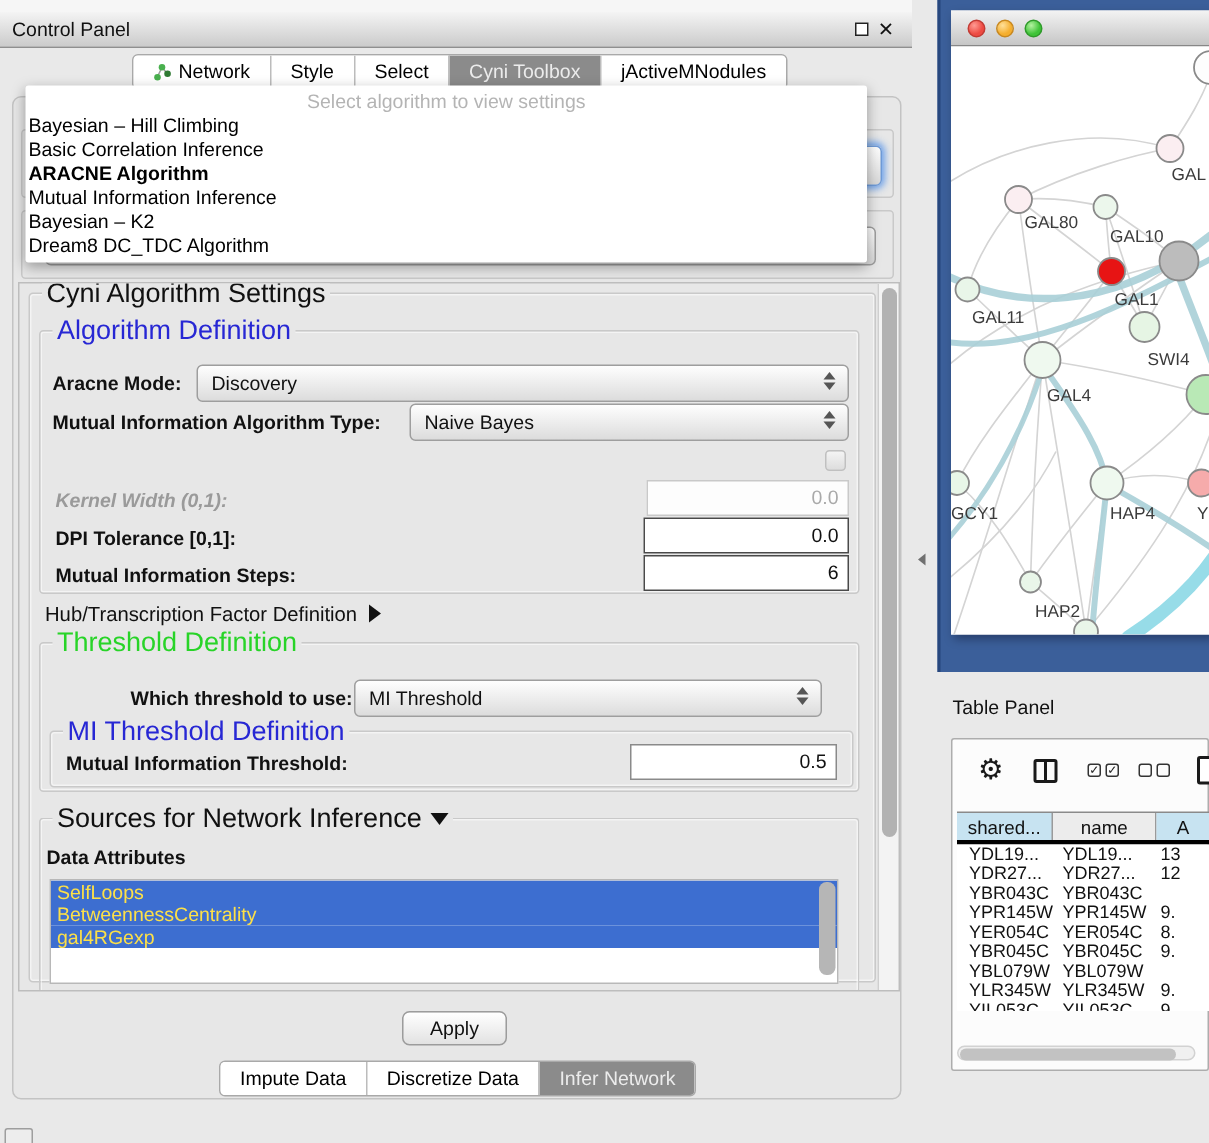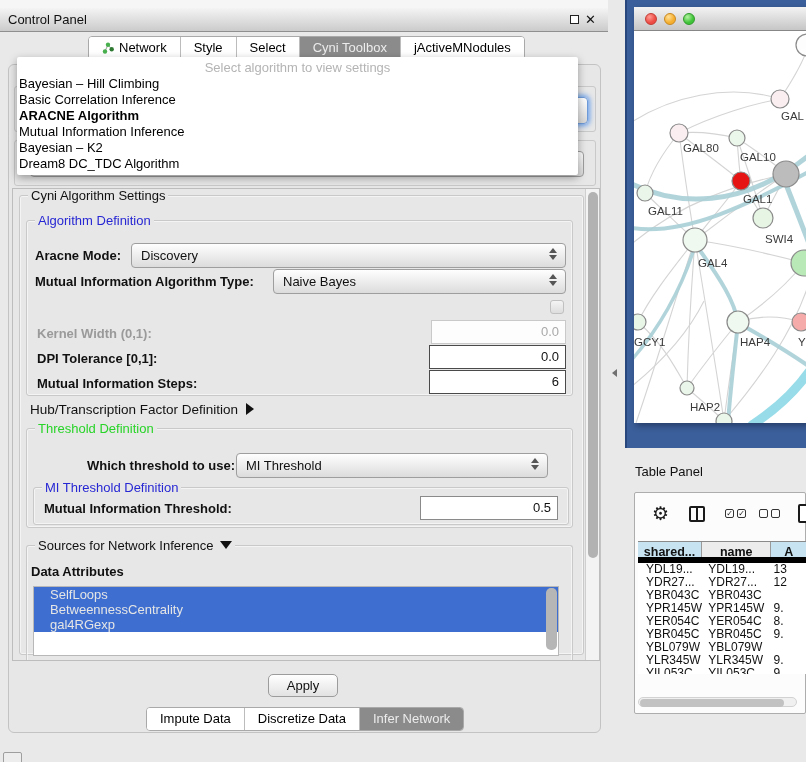--- a/index.html
+++ b/index.html
@@ -41,43 +41,43 @@
   .dd-placeholder { text-align:center; color:#b4b4b4; height:16px; line-height:15px; font-size:13px; }
   .dd-item { height:16px; line-height:16px; padding-left:2px; font-size:13px; color:#000; white-space:nowrap; }
   .dd-item.bold { font-weight:bold; }
 
   
   .settings-scroll { position:absolute; left:12px; top:188px; width:588px; height:473px;
                      background:#e7e7e7; border:1px solid #bdbdbd; overflow:hidden; }
   .grp { position:absolute; border:1px solid #c9c9c9; border-radius:3px;
          box-shadow:inset 0 0 0 1px rgba(255,255,255,.55); }
   .grp-title { position:absolute; top:-8px; left:8px; background:#e7e7e7; padding:0 3px;
-               font-size:13px; line-height:15px; white-space:nowrap; }
+               font-size:18px; line-height:15px; white-space:nowrap; }
   .t-blue { color:#2727d4; } .t-green { color:#28d428; }
   .lbl { position:absolute; font-weight:bold; font-size:13px; white-space:nowrap; }
   .lbl.dis { color:#9a9a9a; }
   .combo { position:absolute; height:25px; border:1px solid #9e9e9e; border-radius:4px;
            background:linear-gradient(#fefefe,#dcdcdc); line-height:23px; padding-left:9px; font-size:13px; }
   .combo .arrows { position:absolute; right:7px; top:4px; width:9px; }
   .arrows i { display:block; width:0; height:0; border-left:4px solid transparent; border-right:4px solid transparent; }
   .arrows i.up { border-bottom:5px solid #555; margin-bottom:2px; }
   .arrows i.dn { border-top:5px solid #555; }
   .tfield { position:absolute; height:24px; background:#fff; border:1px solid #c9c9c9;
             text-align:right; padding-right:6px; line-height:22px; font-size:13px; }
   .tfield.dark { border:1px solid #4a4a4a; }
   .tfield.dis { color:#a9a9a9; background:#fdfdfd; }
   .cb { position:absolute; width:14px; height:14px; border:1px solid #c0c0c0; border-radius:3px;
         background:linear-gradient(#f4f4f4,#dddddd); }
   .tri-right { display:inline-block; width:0; height:0; border-top:6px solid transparent;
                border-bottom:6px solid transparent; border-left:8px solid #111; margin-left:8px; vertical-align:-1px; }
   .tri-down { display:inline-block; width:0; height:0; border-left:6px solid transparent;
               border-right:6px solid transparent; border-top:8px solid #111; margin-left:6px; vertical-align:1px; }
   .src-list { position:absolute; background:#fff; border:1px solid #b8b8b8; overflow:hidden; }
-  .src-item { height:15px; line-height:15px; padding-left:16px; font-size:13px;
-              background:#3d6ed0; color:#e5e5e5; white-space:nowrap; }
+  .src-item { height:15px; line-height:15px; padding-left:4px; font-size:13px;
+              background:#3d6ed0; color:#fde047; white-space:nowrap; }
   .list-sb { position:absolute; right:1px; top:1px; width:11px; height:62px;
              background:#b6b6b6; border-radius:5px; }
   .vscroll { position:absolute; right:0; top:0; width:14px; height:100%; background:#f3f3f3; border-left:1px solid #cfcfcf; }
   .vscroll .thumb { position:absolute; left:2px; top:3px; width:10px; height:366px; background:#b2b2b2; border-radius:5px; }
 
   .apply-btn { position:absolute; left:268px; top:674px; width:70px; height:23px; border:1px solid #9c9c9c;
                border-radius:5px; background:linear-gradient(#ffffff,#e2e2e2); text-align:center;
                line-height:21px; font-size:13px; }
   .mini-square { position:absolute; left:3px; top:752px; width:19px; height:14px; border:1px solid #9e9e9e;
                  background:#ededed; border-radius:2px; }
@@ -103,21 +103,21 @@
             border:1px solid #adadad; border-radius:2px; }
   .tp-toolbar { position:absolute; left:0; top:6px; width:100%; height:30px; display:flex; align-items:center; }
   .gear { position:absolute; left:17px; top:1px; font-size:19px; color:#1a1a1a; line-height:28px; }
   .ic-cols { position:absolute; left:54px; top:7px; width:16px; height:16px; border:2px solid #1a1a1a; border-radius:2px; }
   .ic-cols i { position:absolute; left:5px; top:0; width:2px; height:12px; background:#1a1a1a; }
   .cb-pair { position:absolute; top:10px; display:flex; gap:3px; }
   .cb-sm { width:9px; height:9px; border:1.5px solid #333; border-radius:2px; font-size:8px; line-height:8px;
            text-align:center; color:#222; font-weight:bold; }
   .ic-doc { position:absolute; left:163px; top:5px; width:15px; height:19px; border:2px solid #1a1a1a; border-radius:2px; background:#fff; }
   .tp-header { position:absolute; left:3px; top:48px; width:169px; height:22px; display:flex;
-               border-top:1px solid #8a8a8a; border-bottom:6px solid #000000; font-size:12.5px;font-weight:bold; }
+               border-top:1px solid #8a8a8a; border-bottom:3px solid #000000; font-size:12.5px; }
   .th { border-right:1px solid #9a9a9a; background:#ececec; text-align:center; line-height:20px;
         overflow:hidden; white-space:nowrap; }
   .th.hl { background:#c7e3f1; }
   .th:nth-child(1){ width:72px; } .th:nth-child(2){ width:78px; } .th:nth-child(3){ width:40px; }
   .tp-rows { position:absolute; left:3px; top:70px; width:169px; height:111px; overflow:hidden;
              font-size:12px; background:#fff; }
   .tr { display:flex; height:13px; line-height:13px; white-space:nowrap; }
   .td { overflow:hidden; }
   .td:nth-child(1){ width:72px; padding-left:8px; } .td:nth-child(2){ width:78px; padding-left:6px; }
   .td:nth-child(3){ width:40px; padding-left:2px; }
@@ -205,21 +205,21 @@
         <div class="combo" style="left:246px; right:6px; top:48px;">
           <span>Naive Bayes</span>
           <span class="arrows">
               <i class="up"></i>
               <i class="dn"></i>
             </span>
         </div>
 
         <span class="cb" style="right:8px; top:79px;"></span>
 
-        <span class="lbl dis" style="left:10px; top:105px;">Kernel Width (0,1):</span>
+        <span class="lbl dis" style="left:10px; top:105px;font-style:italic;">Kernel Width (0,1):</span>
         <div class="tfield dis" style="left:404px; right:6px; top:99px;">0.0</div>
 
         <span class="lbl" style="left:10px; top:130px;">DPI Tolerance [0,1]:</span>
         <div class="tfield dark" style="left:402px; right:6px; top:124px;">0.0</div>
 
         <span class="lbl" style="left:10px; top:155px;">Mutual Information Steps:</span>
         <div class="tfield dark" style="left:402px; right:6px; top:149px;">6</div>
       </div>
 
       <div style="position:absolute; left:10px; top:206px; font-size:13.5px;">

